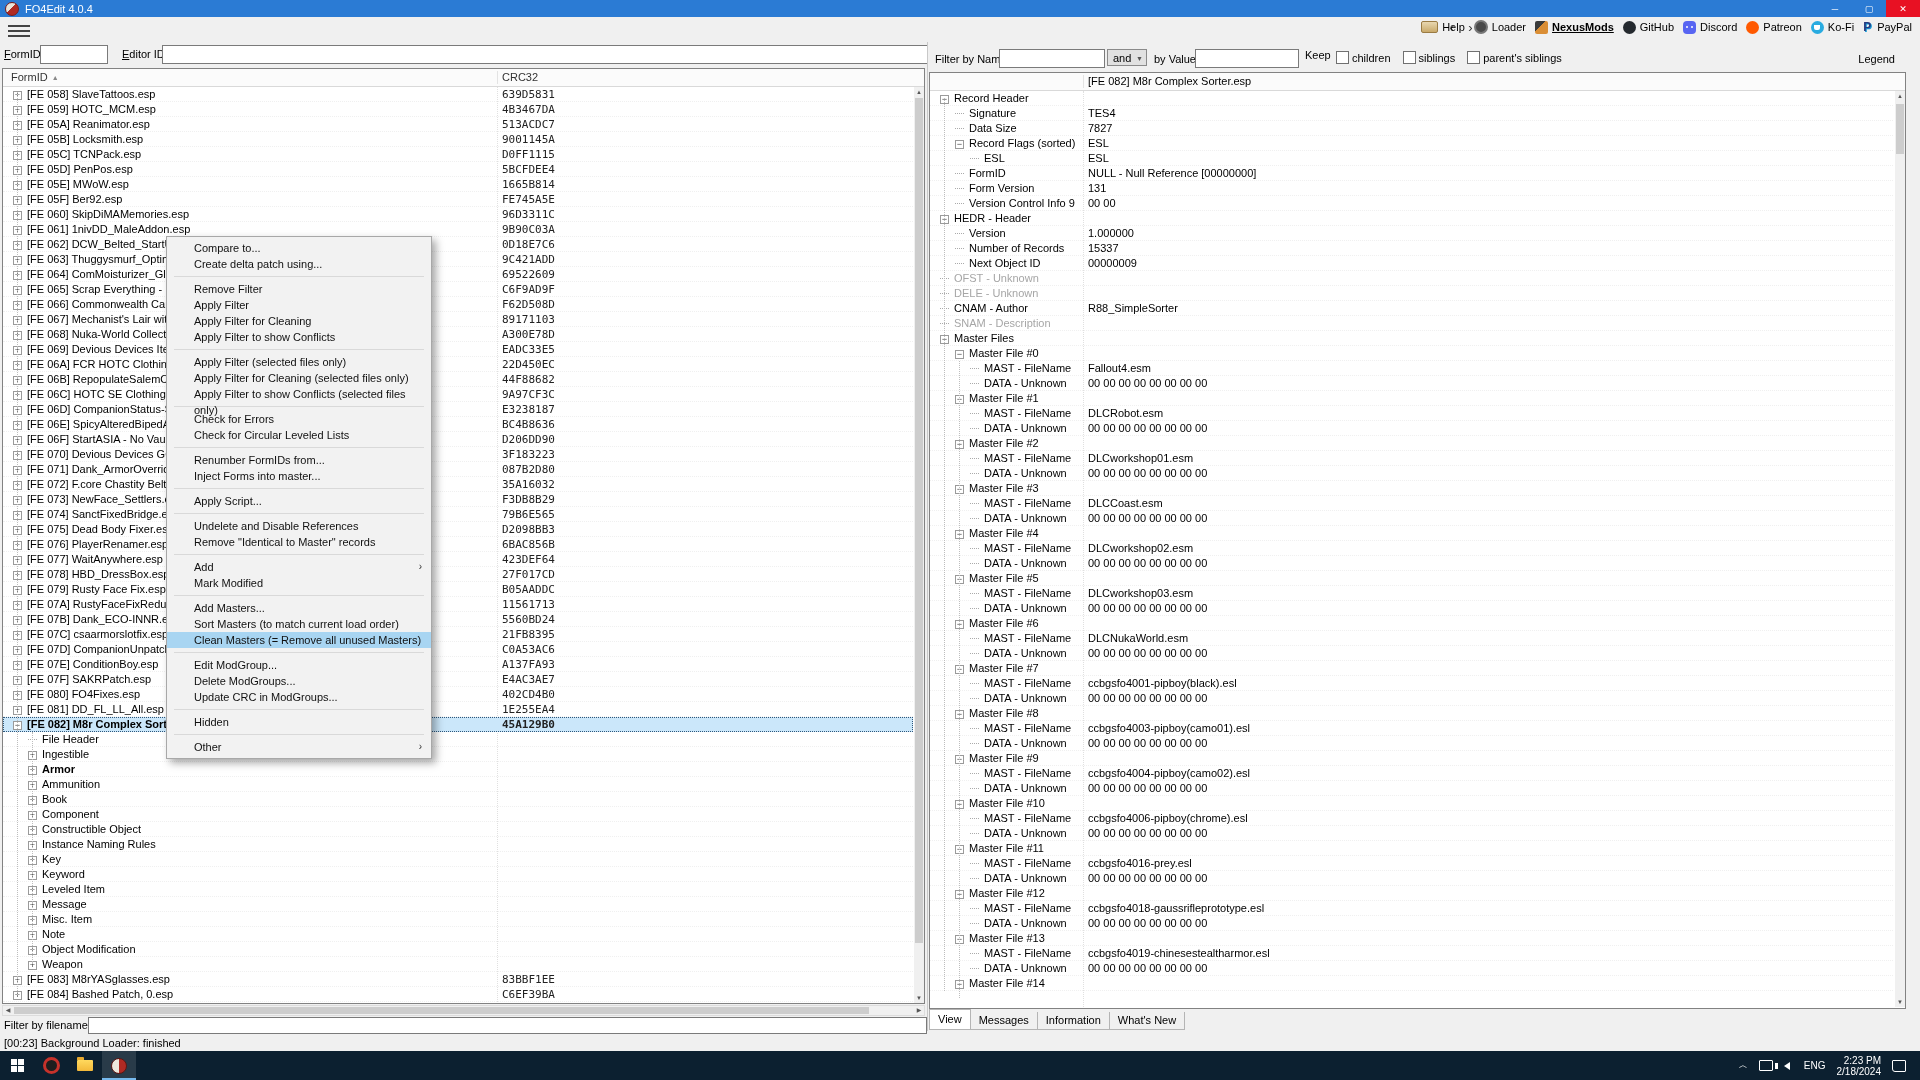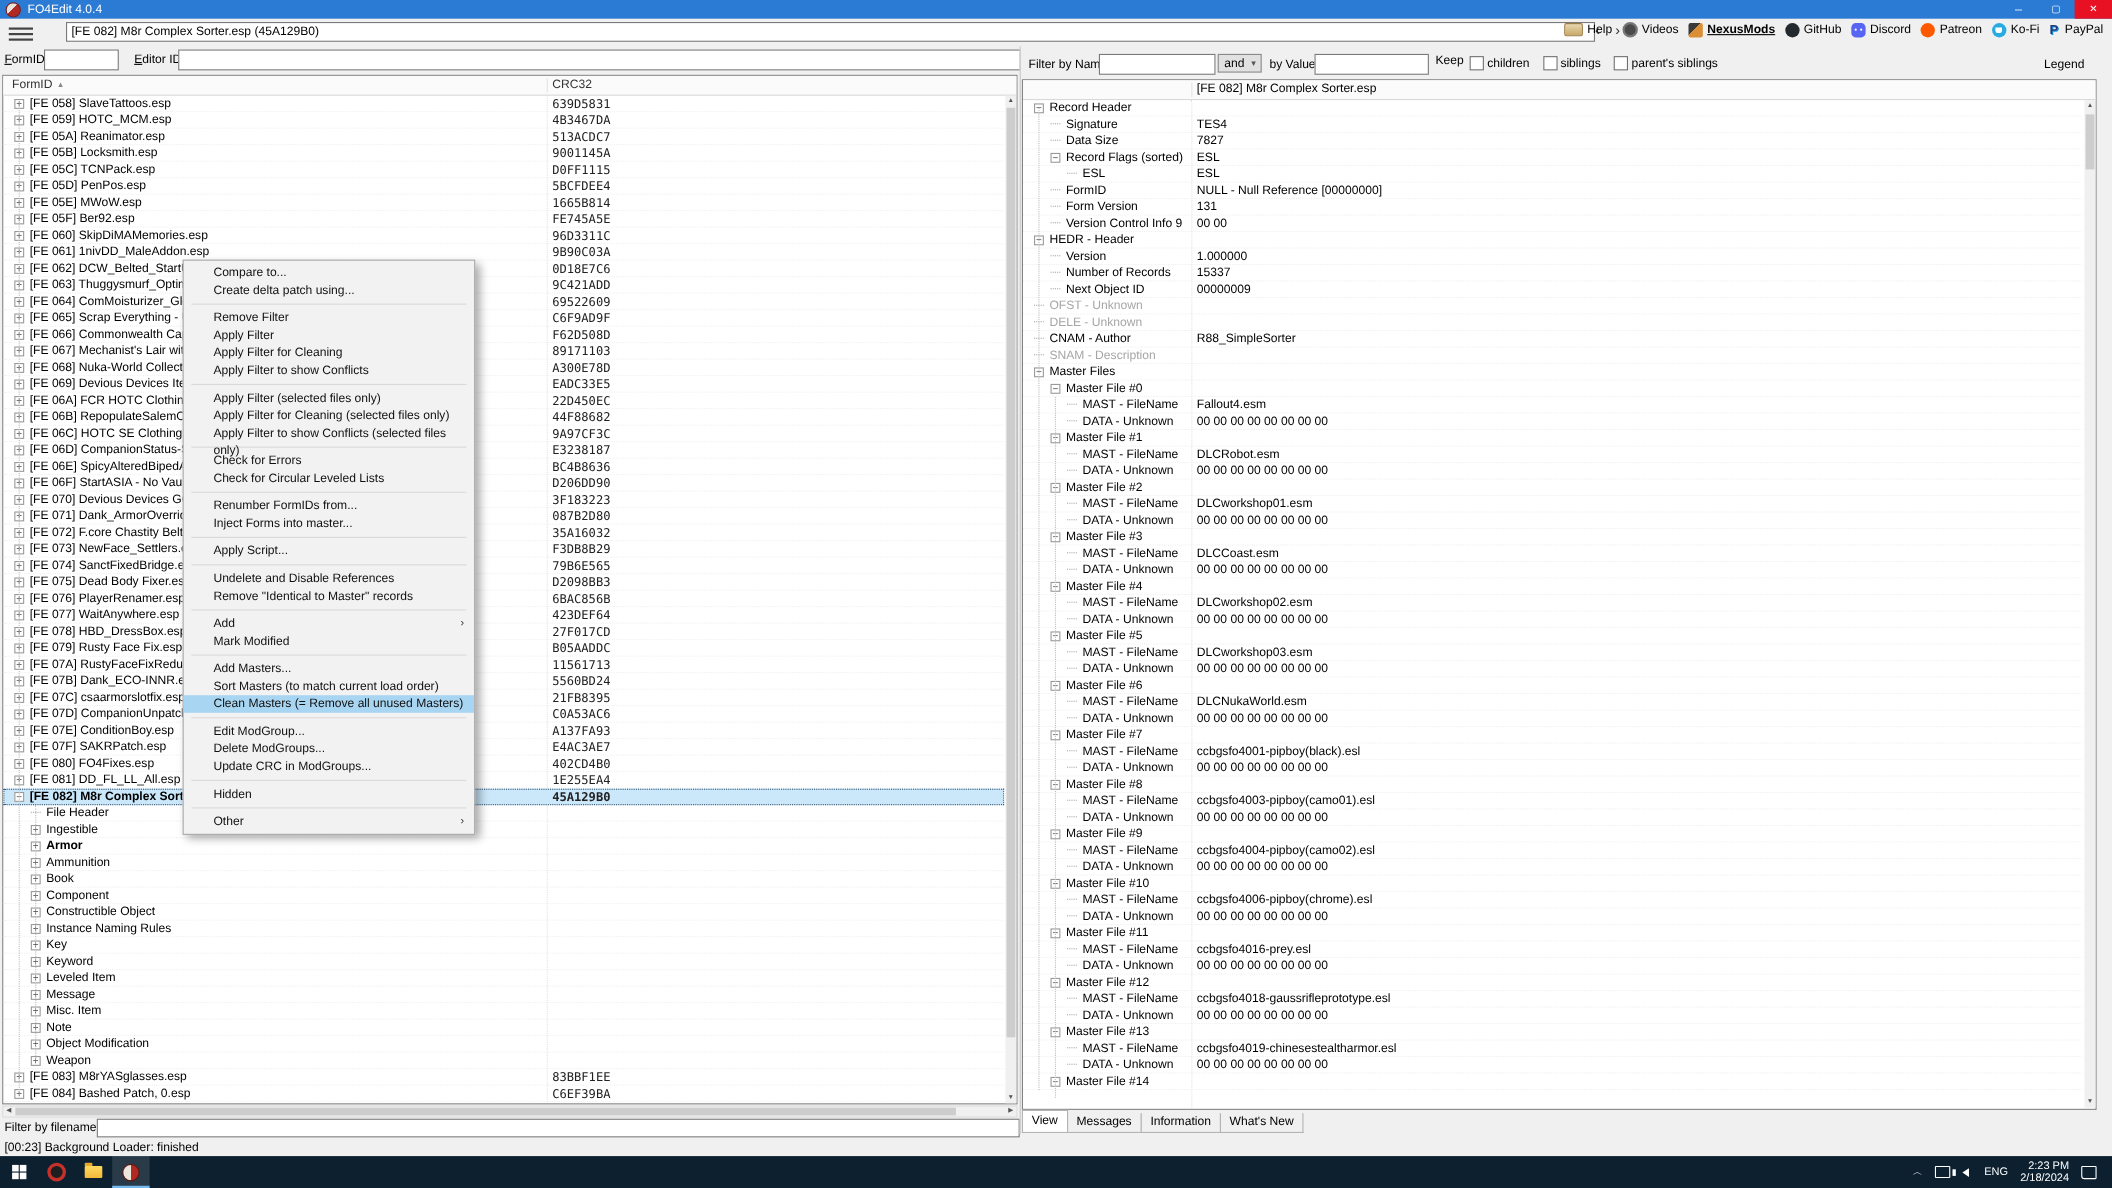--- a/index.html
+++ b/index.html
@@ -141,33 +141,32 @@
     <span class="wbtn close">✕</span>
   </div>
 </div>
 
 <div class="navrow">
   <div class="hamburger">
       <i></i>
       <i></i>
       <i></i>
     </div>
-  <input class="breadcrumb" value="[FE 082] M8r Complex Sorter.esp (45A129B0)" style="">
   <div class="navarrows">
     <span>‹</span>
     <span>›</span>
   </div>
   <div class="links" id="nav-links">
       <span class="link">
         <span class="li i-book"></span>
         <span>Help</span>
       </span>
       <span class="link">
         <span class="li i-circle-dark"></span>
-        <span>Videos</span>
+        <span>Loader</span>
       </span>
       <span class="link b u">
         <span class="li i-nexus"></span>
         <span>NexusMods</span>
       </span>
       <span class="link">
         <span class="li i-github"></span>
         <span>GitHub</span>
       </span>
       <span class="link">

